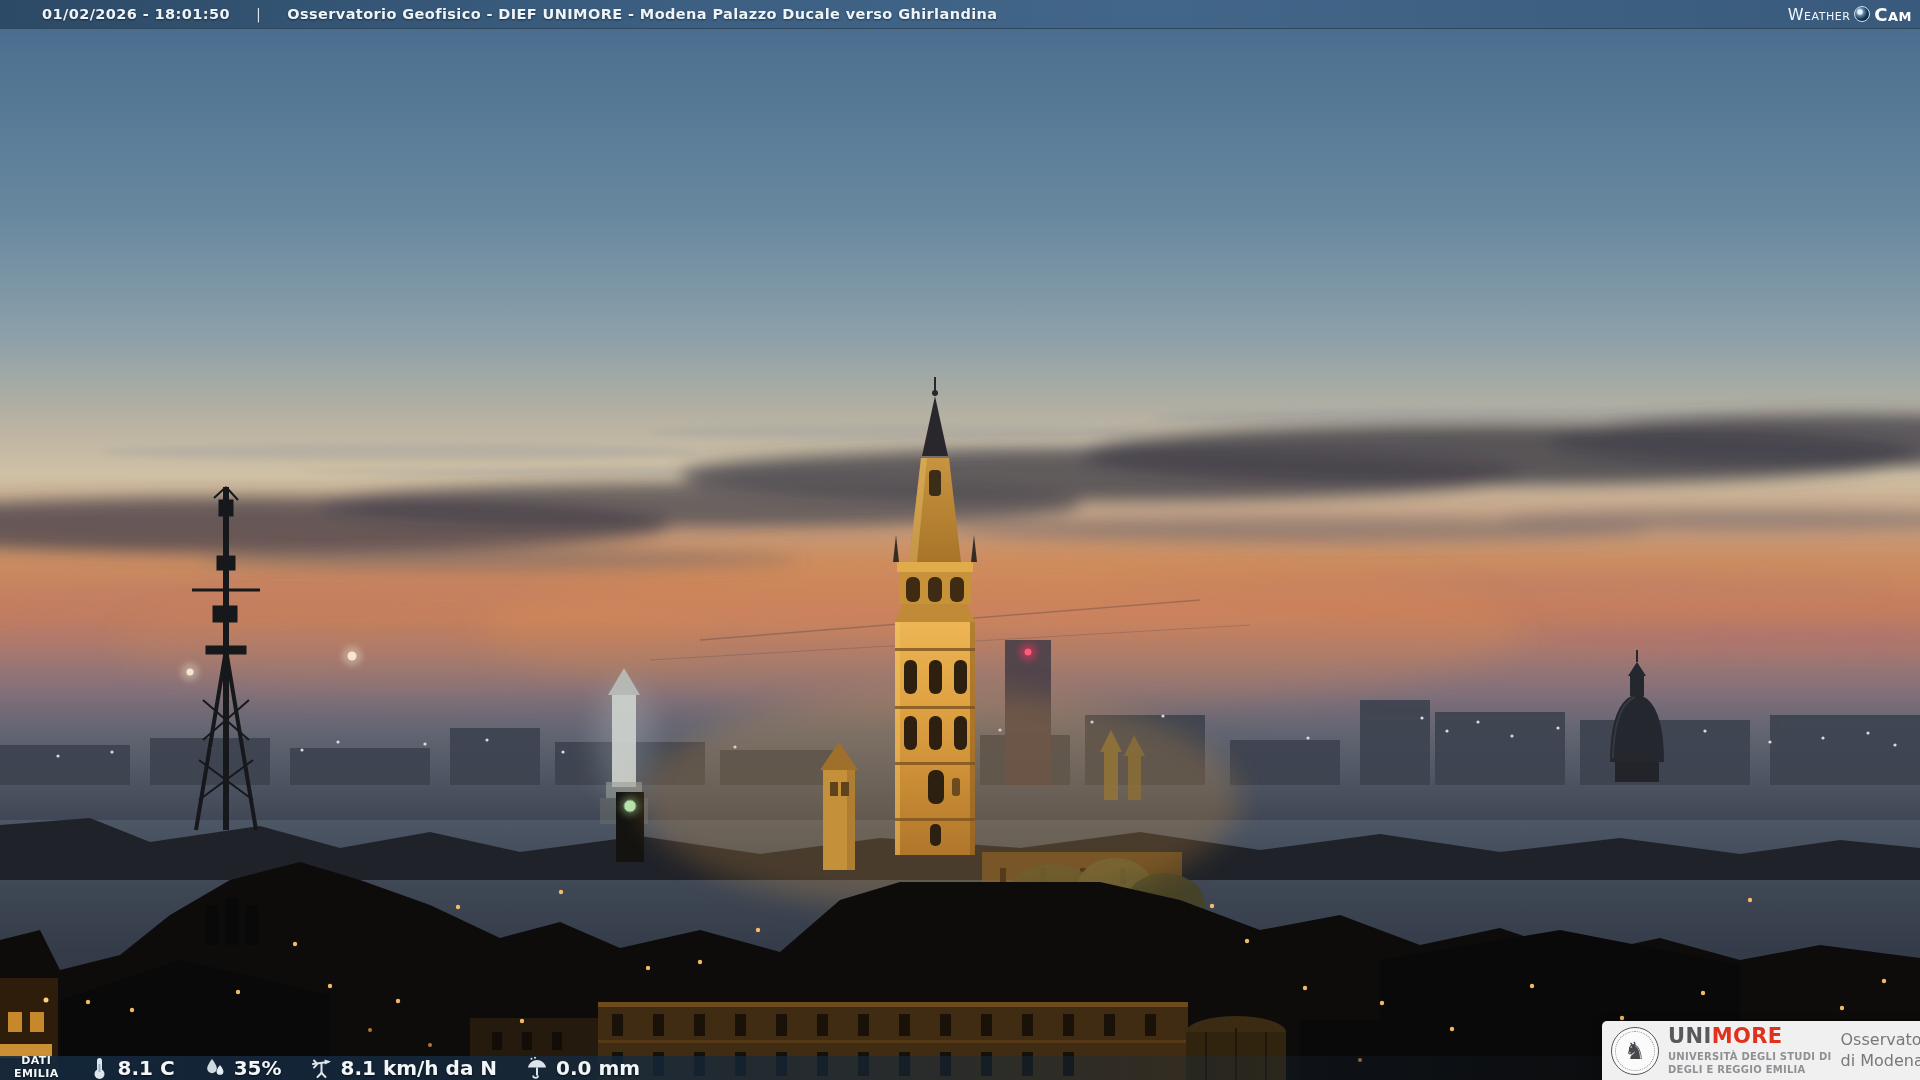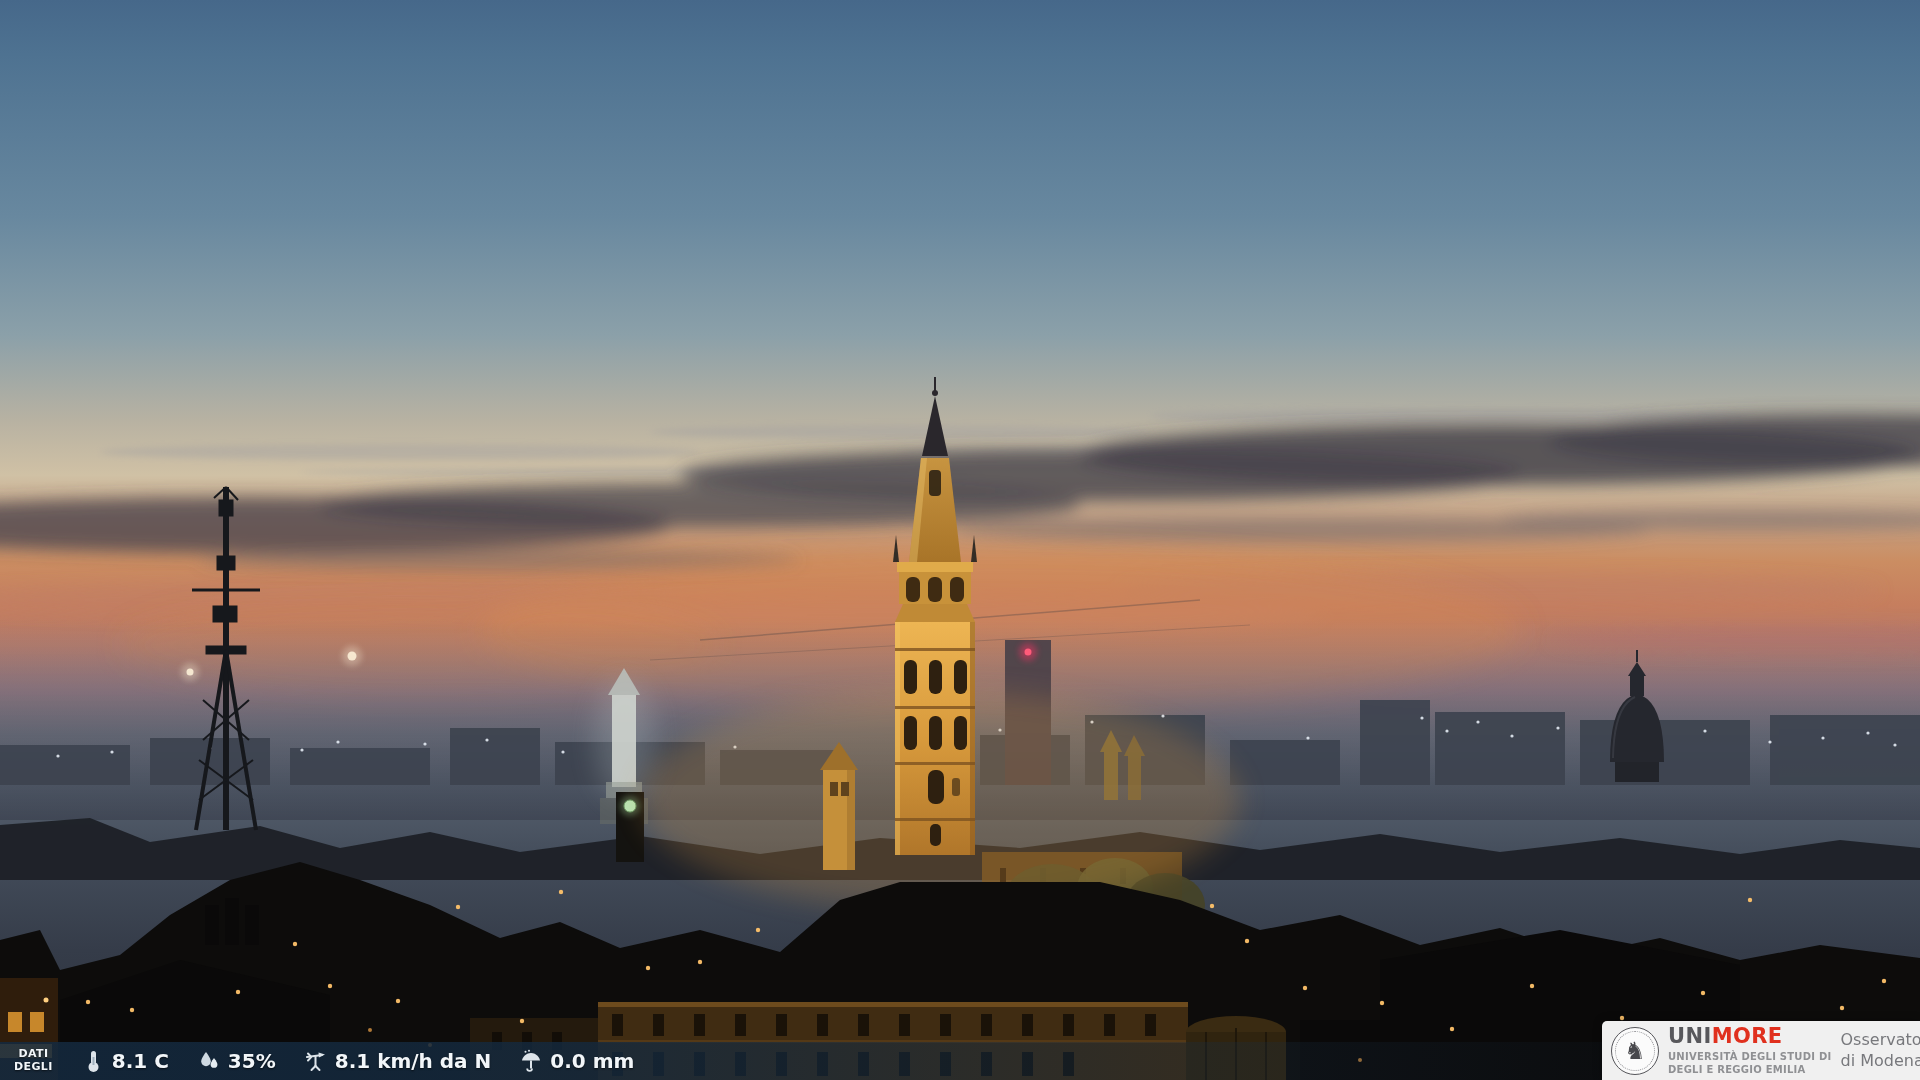--- a/index.html
+++ b/index.html
@@ -18,21 +18,21 @@
   .topbar .sep{margin:0 26px;font-weight:400;opacity:.9;}
   .topbar .title{white-space:nowrap;}
   .brand{margin-left:auto;margin-right:8px;display:flex;align-items:center;gap:4px;
     font-variant:small-caps;text-shadow:none;}
   .brand .w{font-weight:400;font-size:16px;letter-spacing:.5px;color:#f2f7fa;}
   .brand .c{font-weight:800;font-size:18px;letter-spacing:.5px;color:#ffffff;}
   .lens{width:14px;height:14px;border-radius:50%;border:1px solid #cfe0ec;
     background:radial-gradient(circle at 35% 35%, #eaf3f9 0%, #eaf3f9 16%, #5d87a8 30%, #10304e 60%, #0a2238 100%);}
 
   
-  .bottombar{position:absolute;left:0;right:0;bottom:0;height:38px;z-index:30;
+  .bottombar{position:absolute;left:0;right:0;bottom:0;height:24px;z-index:30;
     display:flex;align-items:center;gap:28px;padding-left:14px;
     background:linear-gradient(to right,
       rgba(20,41,62,.88) 0%, rgba(20,41,62,.82) 30%,
       rgba(23,44,64,.48) 52%, rgba(25,46,66,.24) 68%,
       rgba(25,46,66,.12) 82%, rgba(25,46,66,.06) 100%);
     color:#f2f6f9;}
   .dati{font-size:11px;font-weight:700;line-height:1.15;text-align:center;
     letter-spacing:.4px;text-shadow:0 1px 2px rgba(0,0,0,.6);}
   .metric{display:flex;gap:7px;font-size:20px;font-weight:700;
     text-shadow:0 1px 2px rgba(0,0,0,.65);white-space:nowrap;}
@@ -383,25 +383,35 @@
       <circle cx="1842" cy="1008" r="2.2"></circle>
         <circle cx="1884" cy="981" r="2.2"></circle>
         <circle cx="1750" cy="900" r="2.2"></circle>
       <circle cx="370" cy="1030" r="2" fill="#b97f3a"></circle>
         <circle cx="430" cy="1045" r="2" fill="#b97f3a"></circle>
       <circle cx="1360" cy="1060" r="2" fill="#b97f3a"></circle>
         <circle cx="1680" cy="1060" r="2" fill="#b97f3a"></circle>
     </g>
   </svg>
 
+  <header class="topbar">
+    <span class="ts">01/02/2026 - 18:01:50</span>
+    <span class="sep">|</span>
+    <span class="title">Osservatorio Geofisico - DIEF UNIMORE - Modena Palazzo Ducale verso Ghirlandina</span>
+    <span class="brand">
+      <span class="w">Weather</span>
+      <span class="lens"></span>
+      <span class="c">Cam</span>
+    </span>
+  </header>
 
   <footer class="bottombar">
     <div class="dati">
       <div>DATI</div>
-      <div>DEGLI</div>
+      <div>EMILIA</div>
     </div>
 
     <div class="metric">
       <svg class="micon" viewBox="0 0 24 24" fill="#dde4ea">
         <rect x="10" y="2" width="5" height="13" rx="2.5"></rect>
           <circle cx="12.5" cy="18" r="5"></circle>
         <rect x="11.5" y="8" width="2" height="8" fill="#9fb0bd"></rect>
       </svg>
       <span>8.1 C</span>
     </div>

